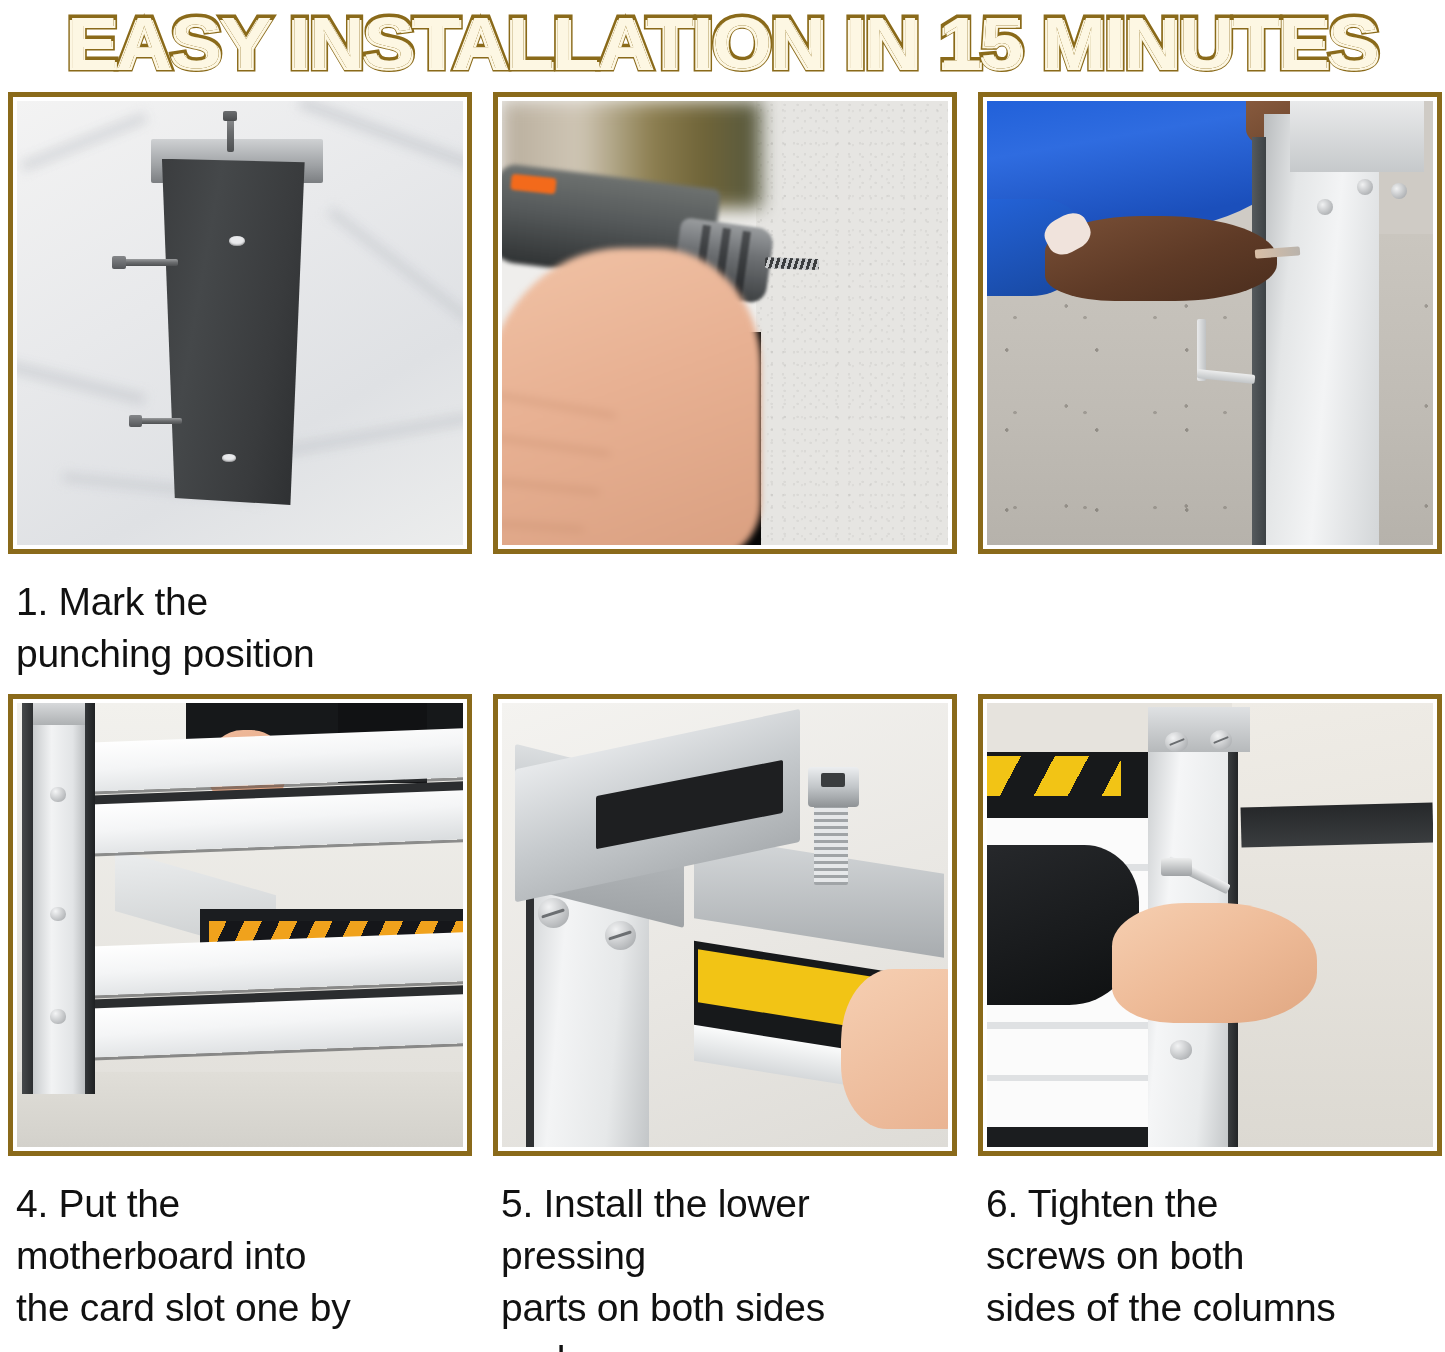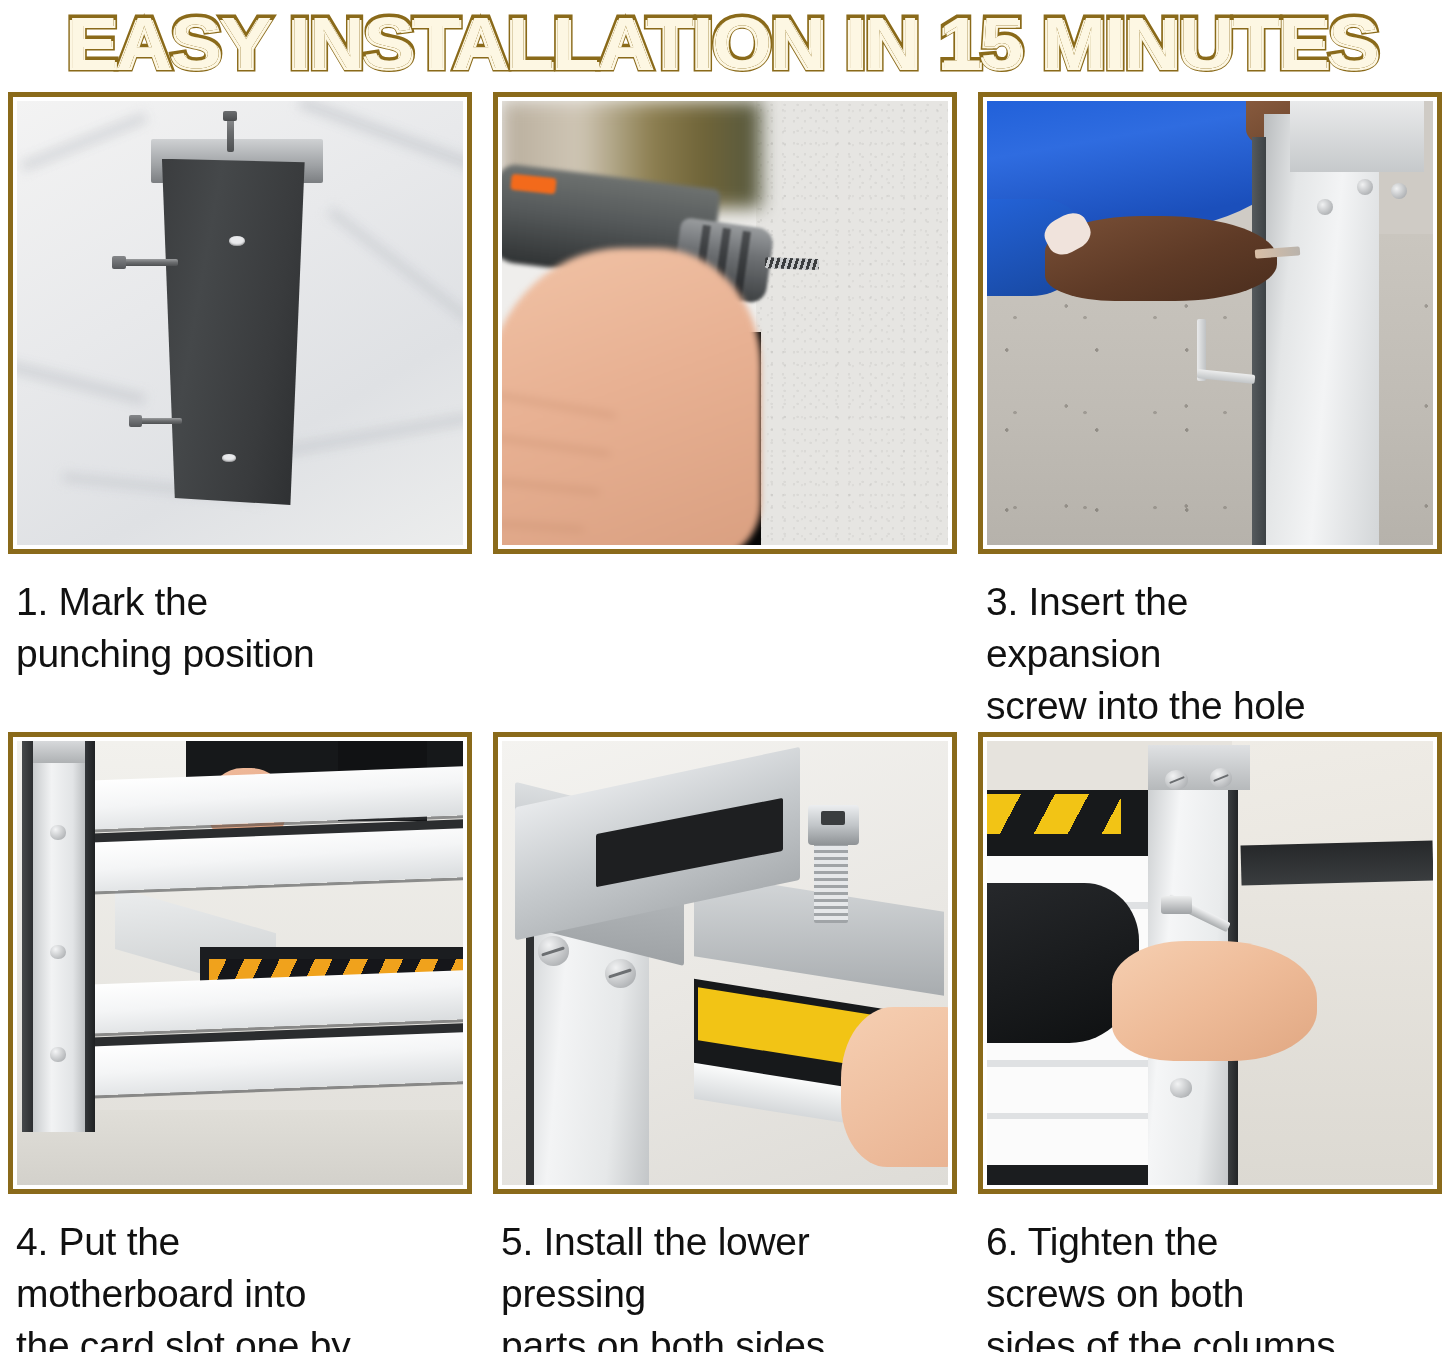--- a/index.html
+++ b/index.html
@@ -588,22 +588,20 @@
         <div class="col-screw cs1"></div>
         <div class="col-screw cs2"></div>
         <div class="col-screw cs3"></div>
         <div class="arm"></div>
         <div class="cuff"></div>
         <div class="tool"></div>
         <div class="allen"></div>
         <div class="allen-foot"></div>
       </div>
     </div>
-    <div class="caption">3. Insert the expansion
-screw into the hole</div>
   </div>
 
   <div class="cell row2">
     <div class="photo-frame">
       <div class="photo p4">
         <div class="back-wall"></div>
         <div class="back-dark"></div>
         <div class="person-leg"></div>
         <div class="floor"></div>
         <div class="diag"></div>

